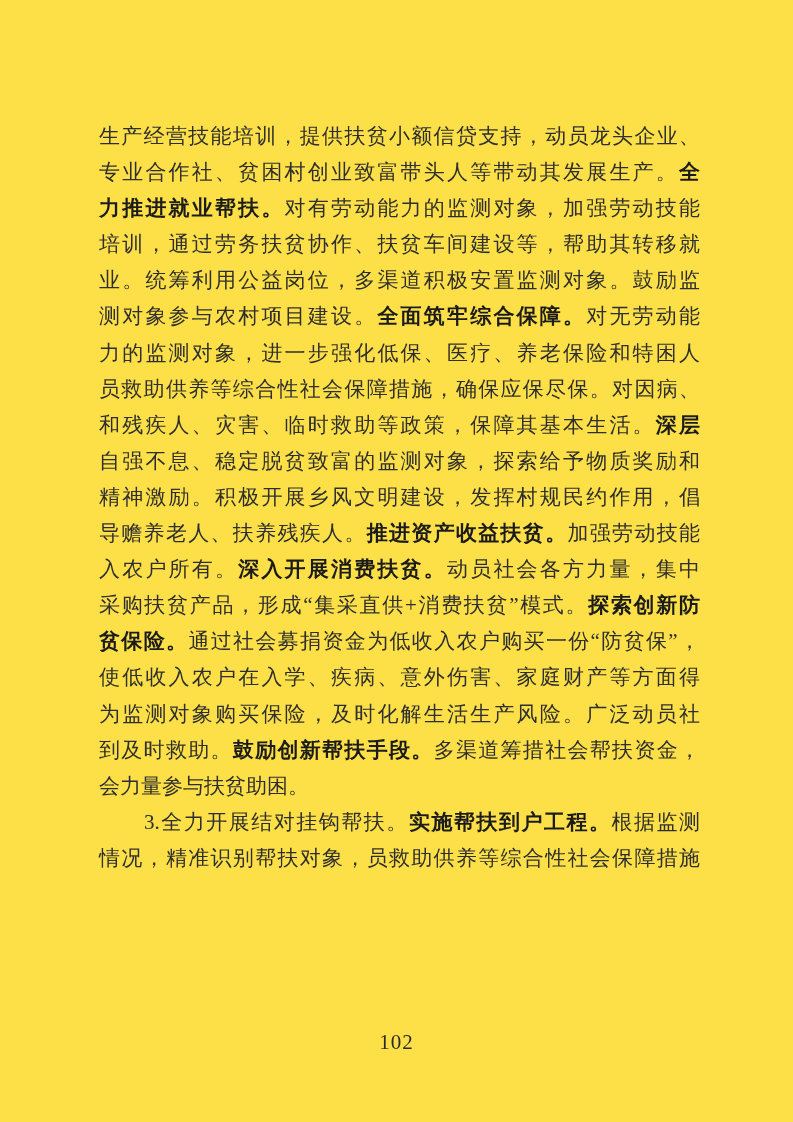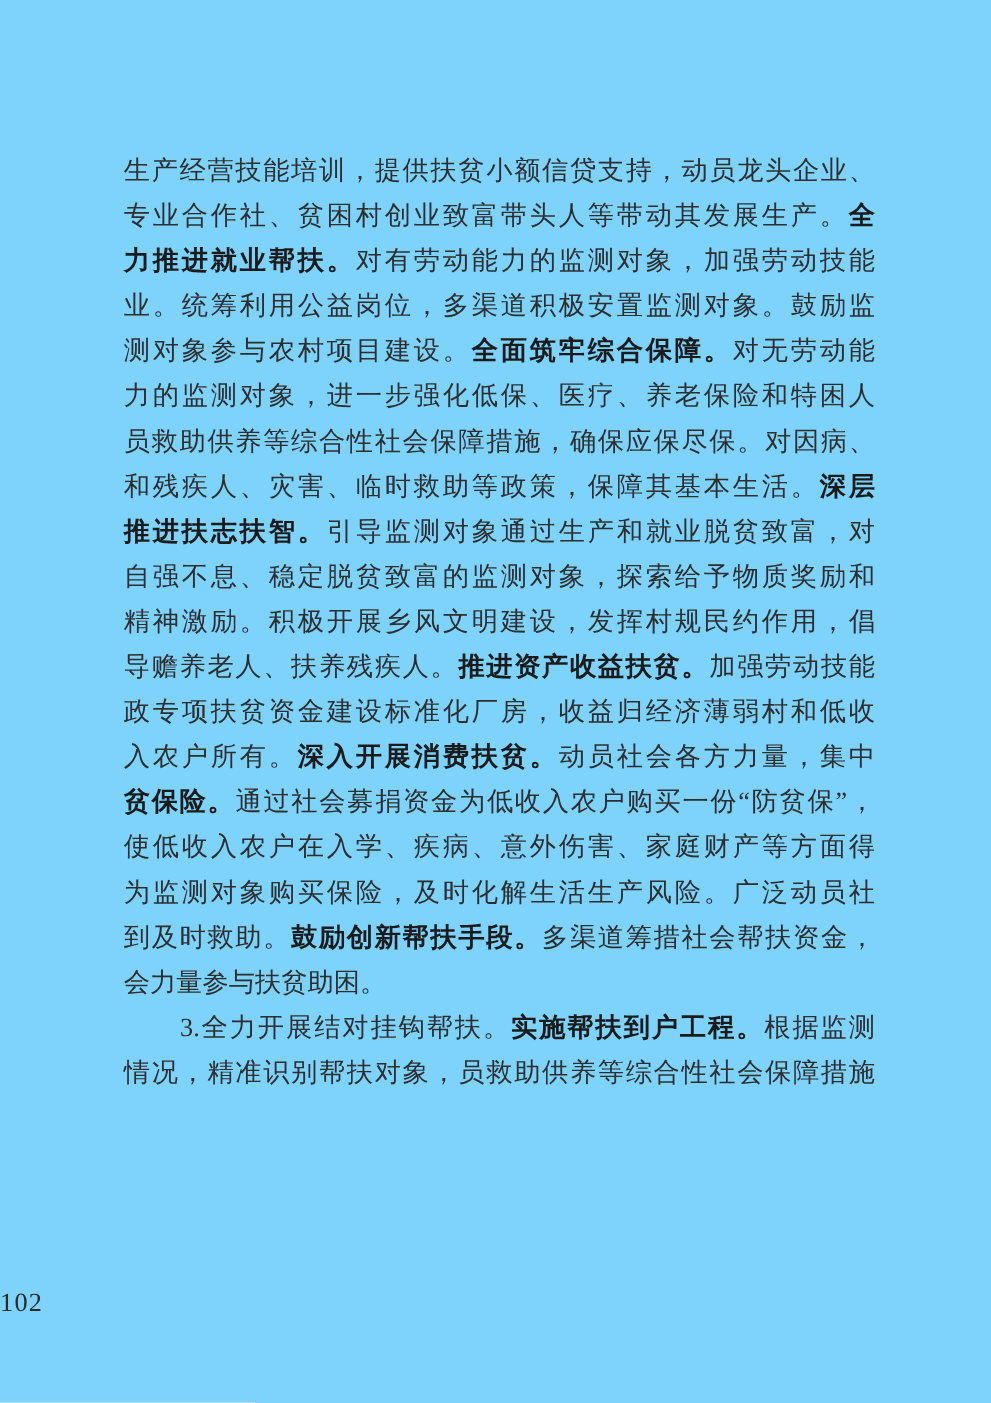--- a/index.html
+++ b/index.html
@@ -5,21 +5,21 @@
   html, body {
     margin: 0;
     padding: 0;
     background: #e8e8e8;
   }
   .page {
     position: relative;
     width: 793px;
     height: 1122px;
     margin: 0 auto;
-    background: #7dd3fc;
+    background: #fde047;
     font-family: "Liberation Serif", "DejaVu Serif", serif;
     overflow: hidden;
   }
   .text-block {
     position: absolute;
     left: 99px;
     top: 118px;
     width: 601px;
   }
   .line {
@@ -42,45 +42,45 @@
   .seg { font-weight: normal; }
   .seg.bold {
     font-weight: bold;
     color: #1b1b1b;
   }
   .page-number {
     position: absolute;
     top: 1030px;
     left: 0;
     width: 100%;
-    text-align: left;
+    text-align: center;
     font-size: 21px;
     color: #2a2a2a;
     letter-spacing: 1px;
   }
 </style>
 </head>
 <body>
 
 <div class="page">
   <div class="text-block">
       <div class="line"><span class="seg">生产经营技能培训，提供扶贫小额信贷支持，动员龙头企业、</span></div>
       <div class="line"><span class="seg">专业合作社、贫困村创业致富带头人等带动其发展生产。</span><span class="seg bold">全</span></div>
       <div class="line"><span class="seg bold">力推进就业帮扶。</span><span class="seg">对有劳动能力的监测对象，加强劳动技能</span></div>
+      <div class="line"><span class="seg">培训，通过劳务扶贫协作、扶贫车间建设等，帮助其转移就</span></div>
       <div class="line"><span class="seg">业。统筹利用公益岗位，多渠道积极安置监测对象。鼓励监</span></div>
       <div class="line"><span class="seg">测对象参与农村项目建设。</span><span class="seg bold">全面筑牢综合保障。</span><span class="seg">对无劳动能</span></div>
       <div class="line"><span class="seg">力的监测对象，进一步强化低保、医疗、养老保险和特困人</span></div>
       <div class="line"><span class="seg">员救助供养等综合性社会保障措施，确保应保尽保。对因病、</span></div>
       <div class="line"><span class="seg">和残疾人、灾害、临时救助等政策，保障其基本生活。</span><span class="seg bold">深层</span></div>
-      <div class="line"><span class="seg bold">推进扶志扶智。</span><span class="seg">引导监测对象通过生产和就业脱贫致富，对</span></div>
       <div class="line"><span class="seg">自强不息、稳定脱贫致富的监测对象，探索给予物质奖励和</span></div>
       <div class="line"><span class="seg">精神激励。积极开展乡风文明建设，发挥村规民约作用，倡</span></div>
       <div class="line"><span class="seg">导赡养老人、扶养残疾人。</span><span class="seg bold">推进资产收益扶贫。</span><span class="seg">加强劳动技能</span></div>
-      <div class="line"><span class="seg">政专项扶贫资金建设标准化厂房，收益归经济薄弱村和低收</span></div>
       <div class="line"><span class="seg">入农户所有。</span><span class="seg bold">深入开展消费扶贫。</span><span class="seg">动员社会各方力量，集中</span></div>
+      <div class="line"><span class="seg">采购扶贫产品，形成“集采直供+消费扶贫”模式。</span><span class="seg bold">探索创新防</span></div>
       <div class="line"><span class="seg bold">贫保险。</span><span class="seg">通过社会募捐资金为低收入农户购买一份“防贫保”，</span></div>
       <div class="line"><span class="seg">使低收入农户在入学、疾病、意外伤害、家庭财产等方面得</span></div>
       <div class="line"><span class="seg">为监测对象购买保险，及时化解生活生产风险。广泛动员社</span></div>
       <div class="line"><span class="seg">到及时救助。</span><span class="seg bold">鼓励创新帮扶手段。</span><span class="seg">多渠道筹措社会帮扶资金，</span></div>
       <div class="line left"><span class="seg">会力量参与扶贫助困。</span></div>
       <div class="line indent"><span class="seg">3.全力开展结对挂钩帮扶。</span><span class="seg bold">实施帮扶到户工程。</span><span class="seg">根据监测</span></div>
       <div class="line"><span class="seg">情况，精准识别帮扶对象，员救助供养等综合性社会保障措施</span></div>
     </div>
   <div class="page-number">102</div>
 </div>

